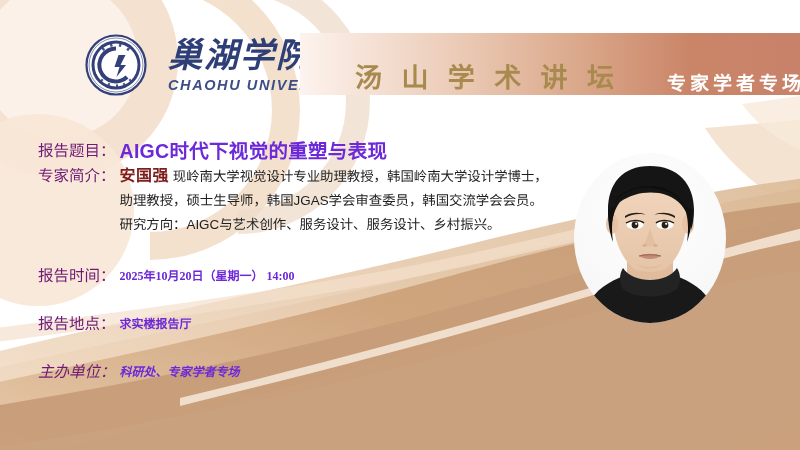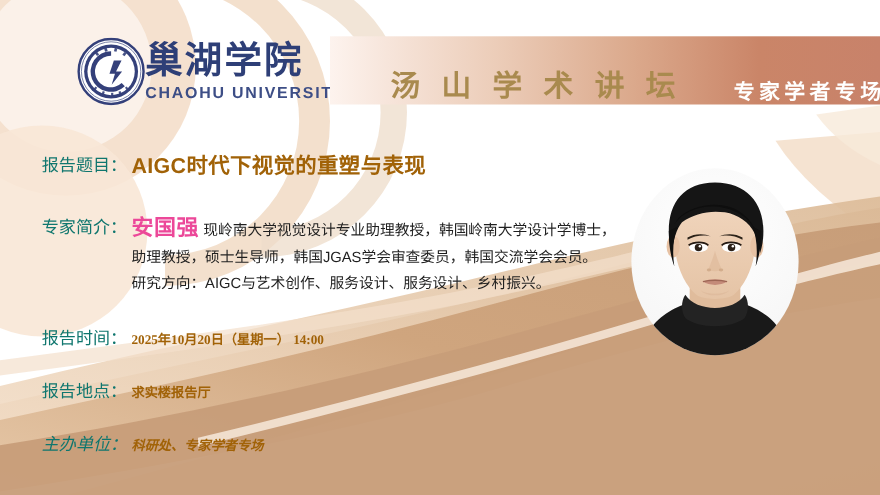--- a/index.html
+++ b/index.html
@@ -31,25 +31,26 @@
   
   .header {
     position: absolute;
     left: 0;
     top: 0;
     width: 800px;
     height: 118px;
   }
   .logo-block {
     position: absolute;
-    left: 70px;
+    left: 85px;
     top: 34px;
     display: flex;
     align-items: center;
-    gap: 0;
+    gap: 21px;
+    font-style: italic;
   }
   .seal {
     width: 62px;
     height: 62px;
     flex: 0 0 62px;
   }
   .uni-names {
     display: flex;
     flex-direction: column;
     justify-content: center;
@@ -129,58 +130,58 @@
     left: 38px;
     top: 128px;
     width: 560px;
   }
   .row {
     display: flex;
     align-items: flex-start;
   }
   .label {
     flex: 0 0 auto;
-    color: #0f766e;
+    color: #701a75;
     font-size: 15.5px;
     font-weight: 500;
     white-space: nowrap;
     line-height: 26px;
   }
   .value {
-    color: #a16207;
+    color: #6d28d9;
     font-size: 17px;
     font-weight: 700;
     line-height: 26px;
   }
 
   .row-title { margin-top: 10px; }
   .row-title .label { font-size: 15.5px; }
   .row-title .value {
     font-size: 19.5px;
     margin-left: 4px;
     letter-spacing: .3px;
   }
 
-  .row-bio { margin-top: 32px; }
+  .row-bio { }
   .row-bio .label { line-height: 24px; }
   .bio-body {
     margin-left: 4px;
     width: 448px;
   }
   .bio-line {
     font-size: 13.4px;
     color: #1f1f1f;
     line-height: 24px;
     font-weight: 400;
     white-space: nowrap;
   }
   .bio-name {
-    font-size: 20px;
-    font-weight: 700;
-    color: #ec4899;
+    font-size: 16px;
+    font-weight: 700;
+    color: #7f1d1d;
     letter-spacing: .5px;
   }
 
   .row-time  { margin-top: 26px; font-family: Liberation Serif, serif; }
   .row-place { margin-top: 22px; text-align: right; }
   .row-host  { margin-top: 22px; font-style: italic; }
   .row-time .value,
   .row-place .value,
   .row-host .value {
     margin-left: 4px;

